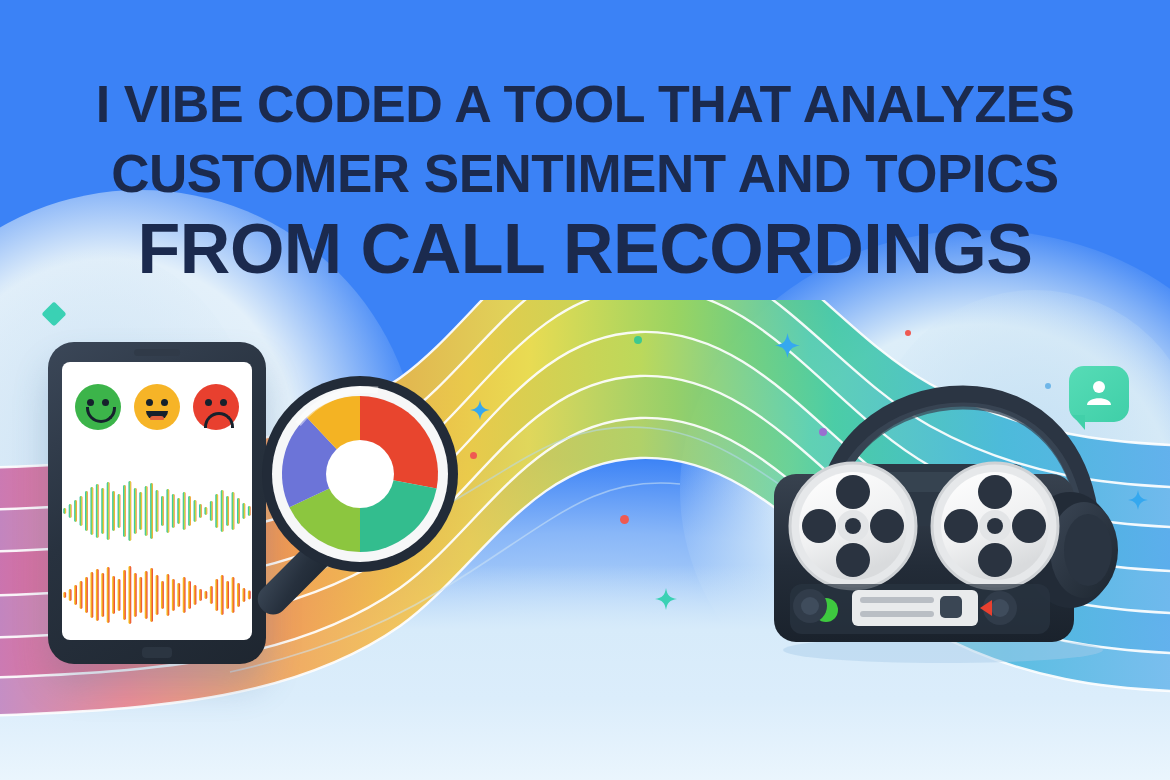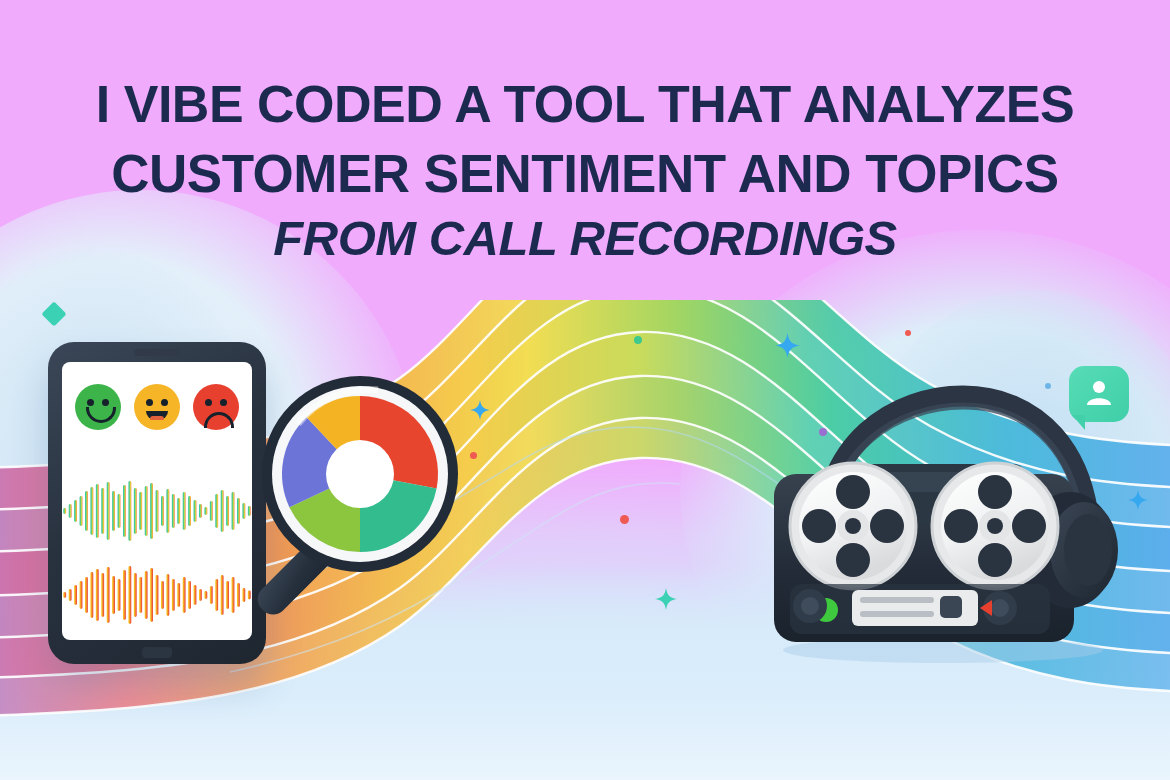--- a/index.html
+++ b/index.html
@@ -1,21 +1,21 @@
 <!DOCTYPE html>
 <html><head>
 <meta charset="utf-8">
 <style>
   html,body{margin:0;padding:0;}
   body{
     width:1170px;height:780px;overflow:hidden;
     font-family:"Liberation Sans", sans-serif;
     background:#fbfcfe;
   }
-  #stage{position:relative;width:1170px;height:780px;overflow:hidden;background:#f0abfc;}
+  #stage{position:relative;width:1170px;height:780px;overflow:hidden;background:#3b82f6;}
 
   
   .bg-layer{position:absolute;inset:0;pointer-events:none;}
 
   .wash-left{
     position:absolute;left:-140px;top:190px;width:560px;height:560px;
     background:radial-gradient(ellipse at 45% 45%, #d7e9f7 0%, #e3f0fa 42%, rgba(236,245,252,0) 72%);
     border-radius:50%;
   }
   .wash-left2{
@@ -48,21 +48,21 @@
     position:absolute;left:0;right:0;top:78px;text-align:center;
     color:#1b2a4e;
     font-weight:bold;
     letter-spacing:-0.5px;
     line-height:1.02;
     z-index:30;
   }
   .title-line{display:block;white-space:nowrap;}
   .t1{font-size:52px;}
   .t2{font-size:53px;margin-top:16px;}
-  .t3{font-size:49px;margin-top:13px;font-style:italic;}
+  .t3{font-size:70px;margin-top:13px;}
 
   
   .ribbons{position:absolute;left:0;top:300px;width:1170px;height:420px;z-index:6;}
 
   
   .phone{
     position:absolute;left:48px;top:342px;width:218px;height:322px;
     background:linear-gradient(145deg,#3b4758 0%,#28323f 45%,#1e2630 100%);
     border-radius:26px;
     box-shadow:0 22px 34px rgba(90,130,170,0.30);

